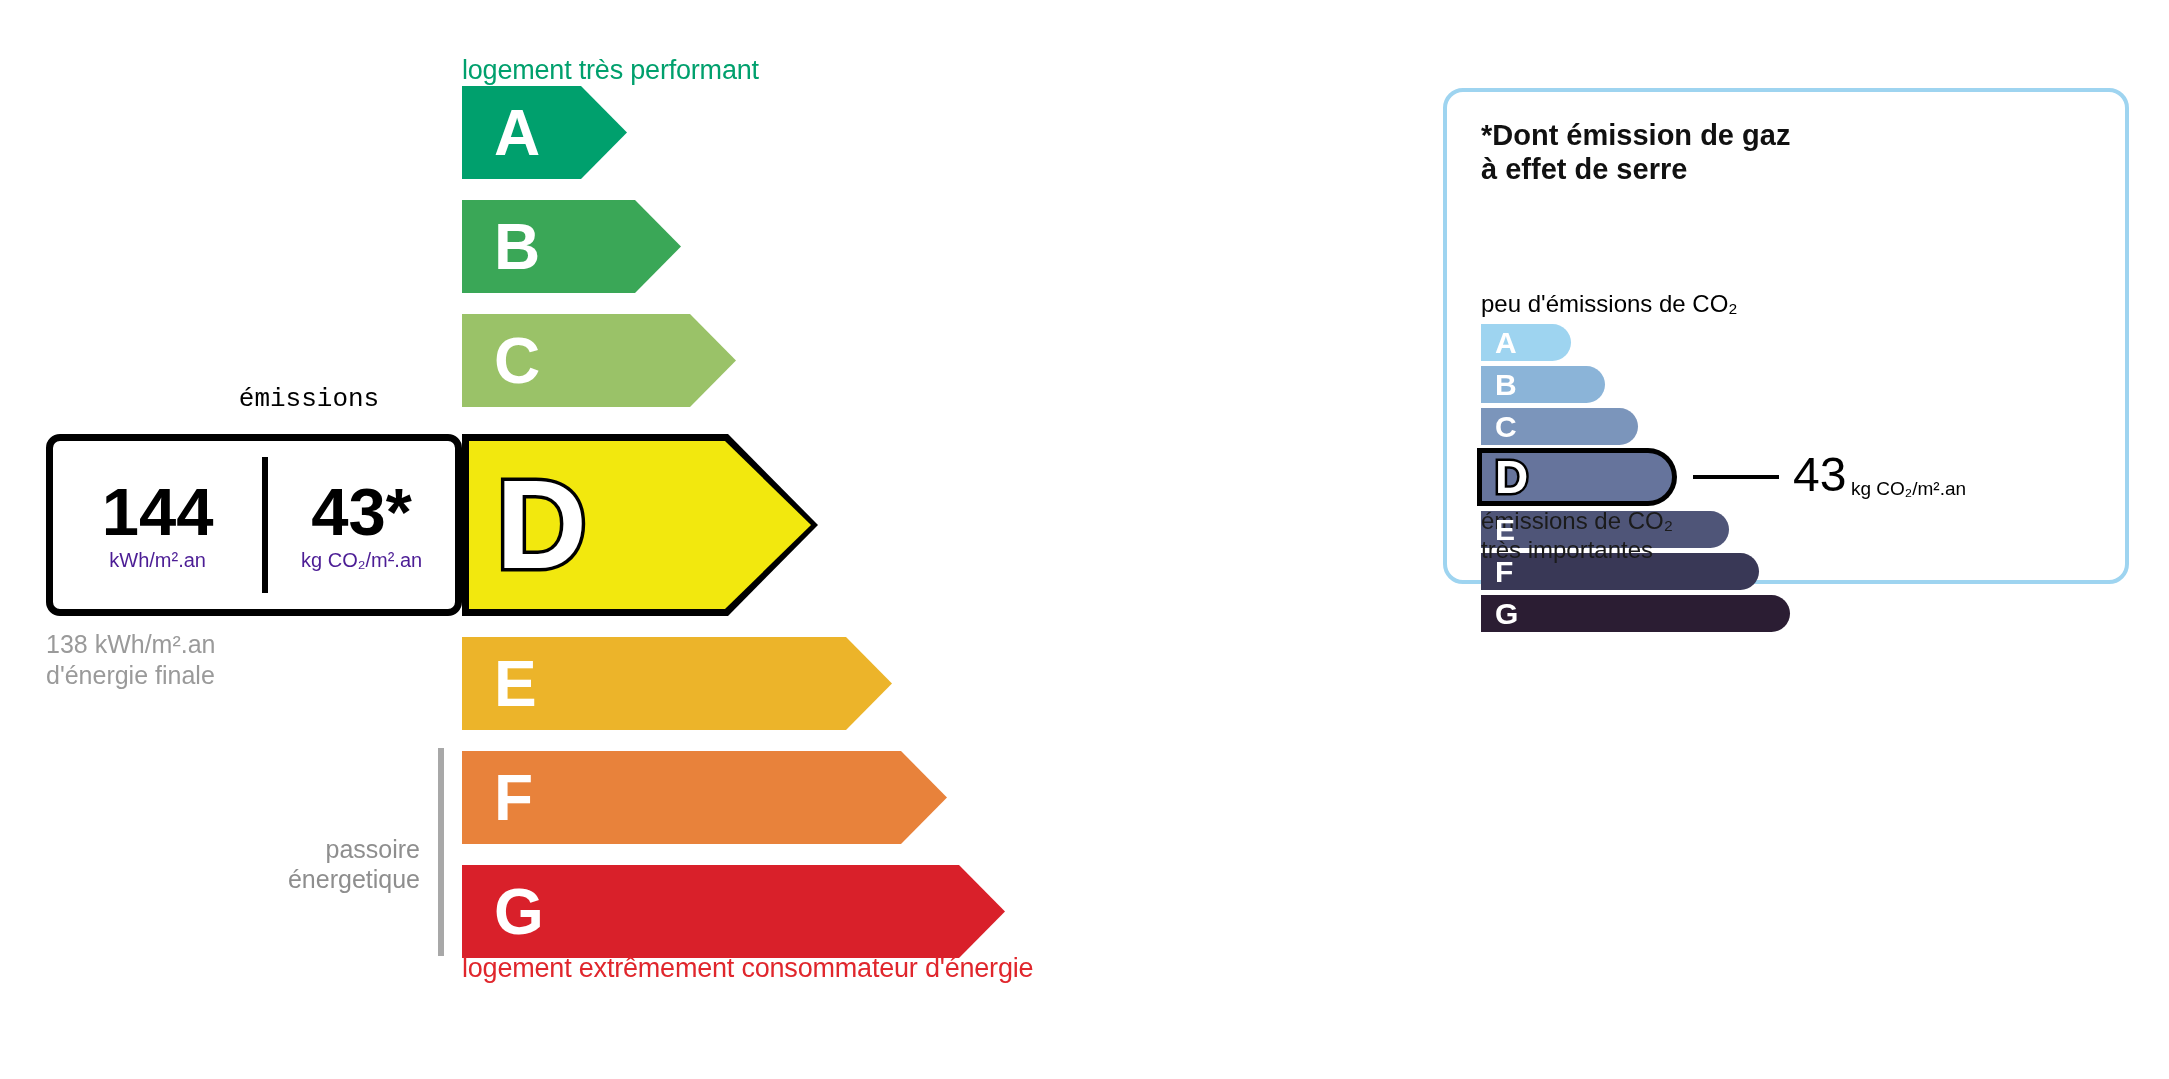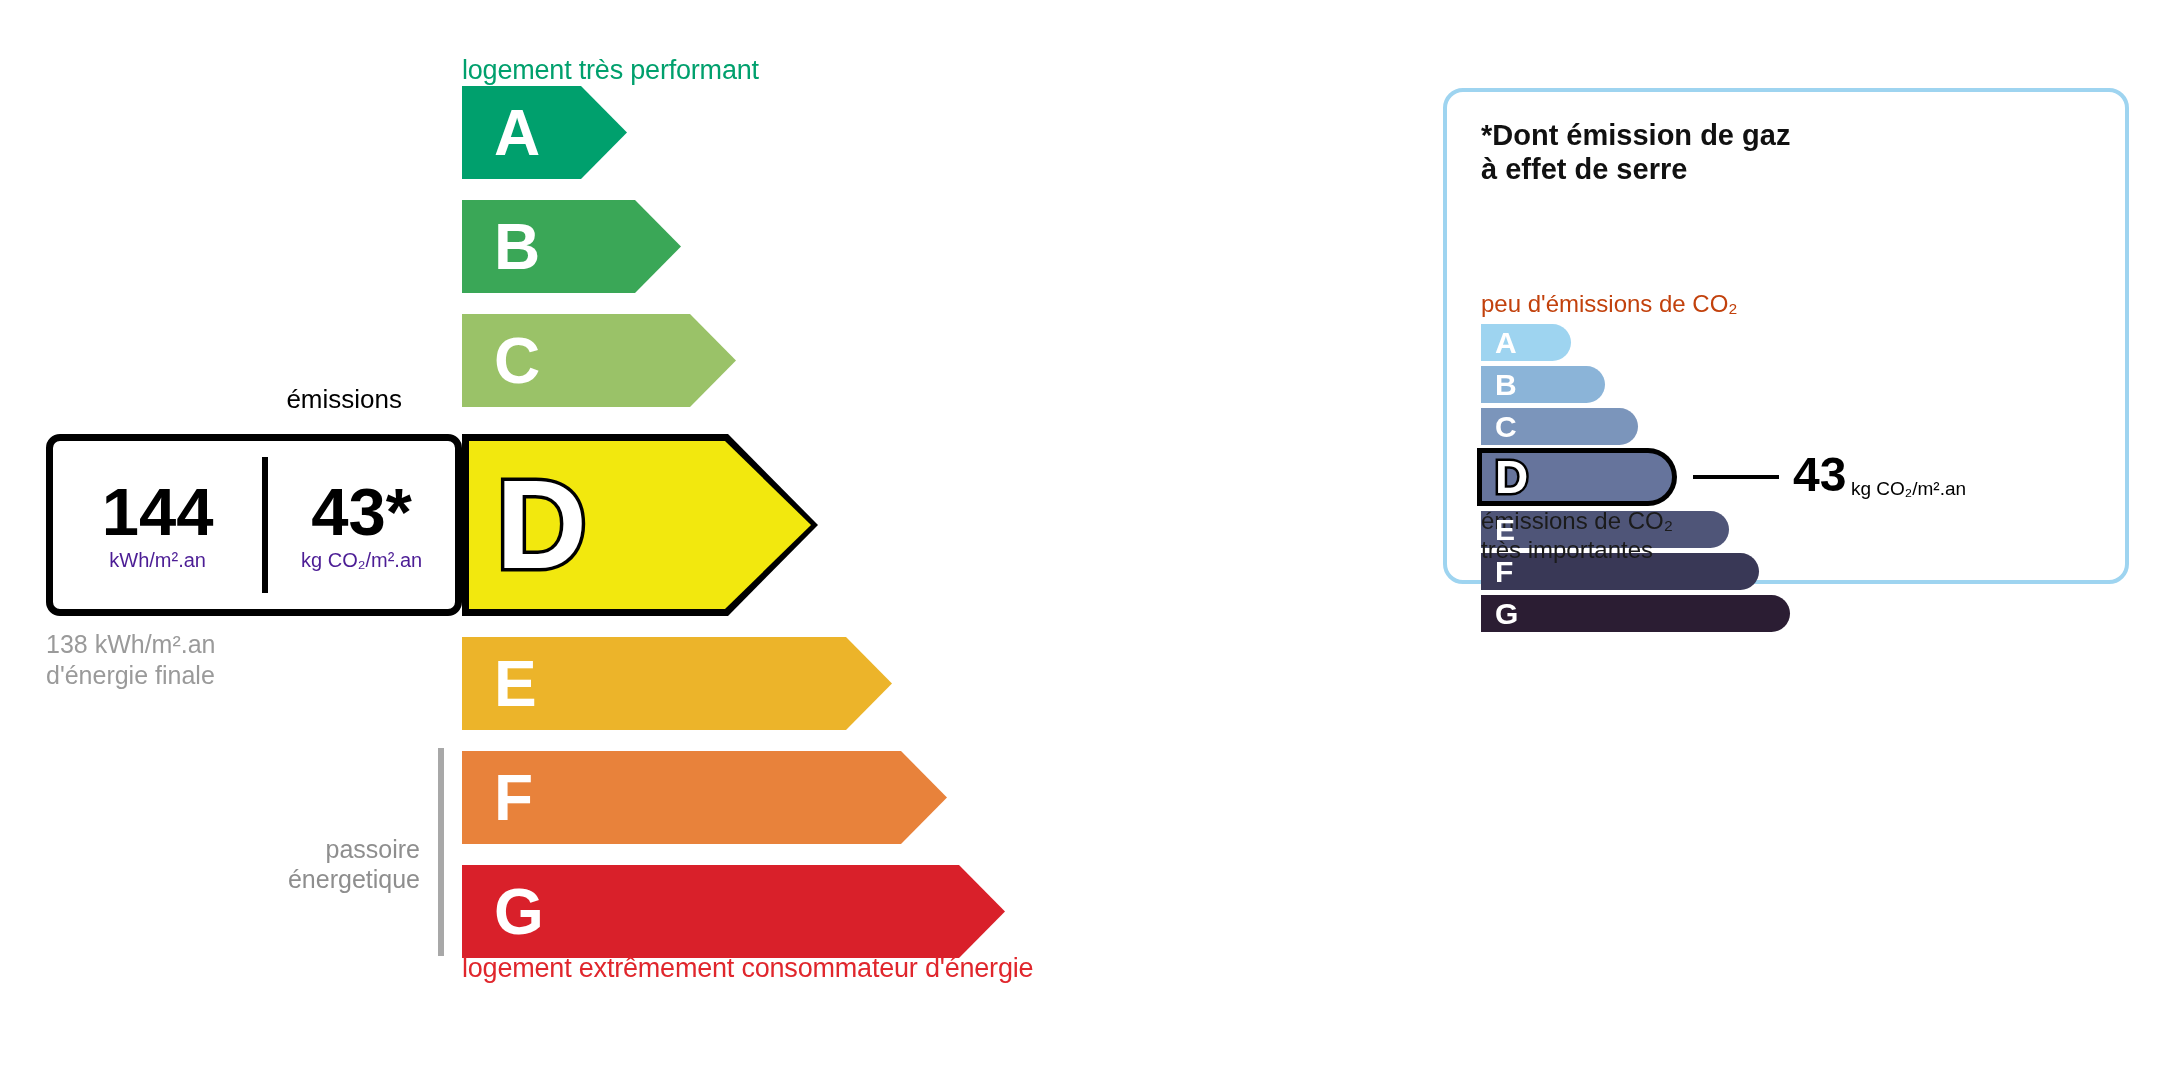--- a/index.html
+++ b/index.html
@@ -74,21 +74,21 @@
   .big-num { font-size: 67px; font-weight: bold; line-height: 1.02; color: #000; }
   .unit-txt { font-size: 20px; color: #4c1d95; margin-top: 2px; white-space: nowrap; }
 
   .lbl-consommation {
     position: absolute; left: 46px; top: 358px; width: 200px;
     text-align: center; font-size: 26px; color: #000; line-height: 1.08;
   }
   .lbl-consommation .sub { color: #9a9a9a; }
   .lbl-emissions {
     position: absolute; left: 216px; top: 384px; width: 186px;
-    text-align: right; font-size: 26px; color: #000;
+    text-align: center; font-size: 26px; color: #000; font-family: Liberation Mono, monospace;
   }
   .lbl-final {
     position: absolute; left: 46px; top: 629px;
     font-size: 25px; color: #9a9a9a; line-height: 1.22;
   }
 
   
   #passoire-bar {
     position: absolute; left: 438px; top: 748px;
     width: 6px; height: 208px; background: #a8a8a8;
@@ -103,21 +103,21 @@
     position: absolute; left: 1443px; top: 88px;
     width: 686px; height: 496px;
     border: 4px solid #9ed4f0; border-radius: 20px; background: #ffffff;
   }
   #ges-title {
     position: absolute; left: 34px; top: 26px;
     font-size: 29px; font-weight: bold; color: #111; line-height: 1.18;
   }
   #ges-top-caption {
     position: absolute; left: 34px; top: 198px;
-    font-size: 24px; color: #c2410c;
+    font-size: 24px; color: #000000;
   }
   #ges-bot-caption {
     position: absolute; left: 34px; top: 415px;
     font-size: 24px; color: #1b1b1b; line-height: 1.2;
   }
   .ges-row { position: absolute; left: 34px; height: 37px; }
   .ges-bar {
     position: absolute; inset: 0; border-radius: 0 20px 20px 0;
   }
   .ges-letter {
@@ -133,21 +133,21 @@
     border-radius: 0 26px 26px 0;
   }
   #ges-row-D .ges-letter {
     font-size: 46px; line-height: 58px; margin-left: 18px;
     color: #ffffff; -webkit-text-stroke: 5px #000000; paint-order: stroke fill;
   }
   #ges-leader {
     position: absolute; height: 4px; background: #000;
   }
   #ges-value {
-    position: absolute; font-size: 48px; font-weight: bold; color: #000; line-height: 1;
+    position: absolute; font-size: 48px; font-weight: normal; color: #000; line-height: 1;
   }
   #ges-value-unit {
     position: absolute; font-size: 19px; color: #000;
   }
 </style>
 </head>
 <body>
 
 <div id="root">
 

